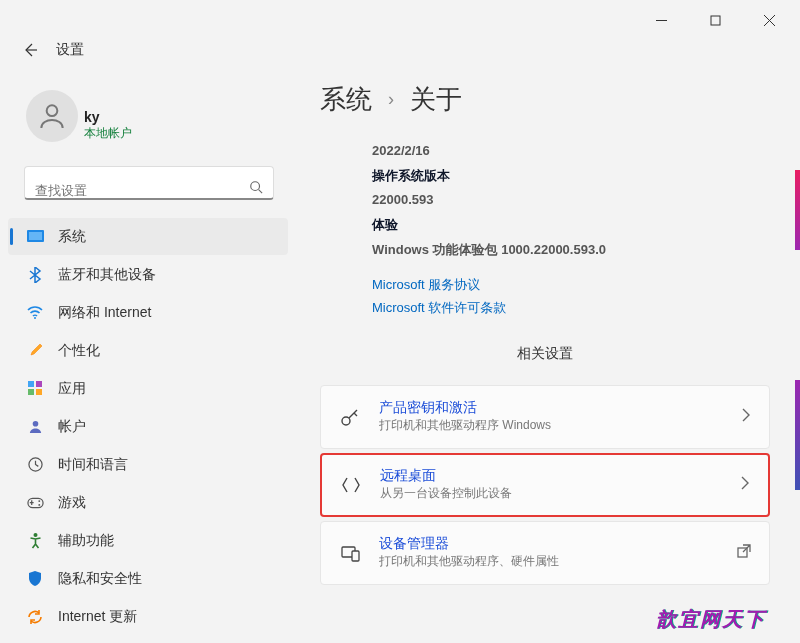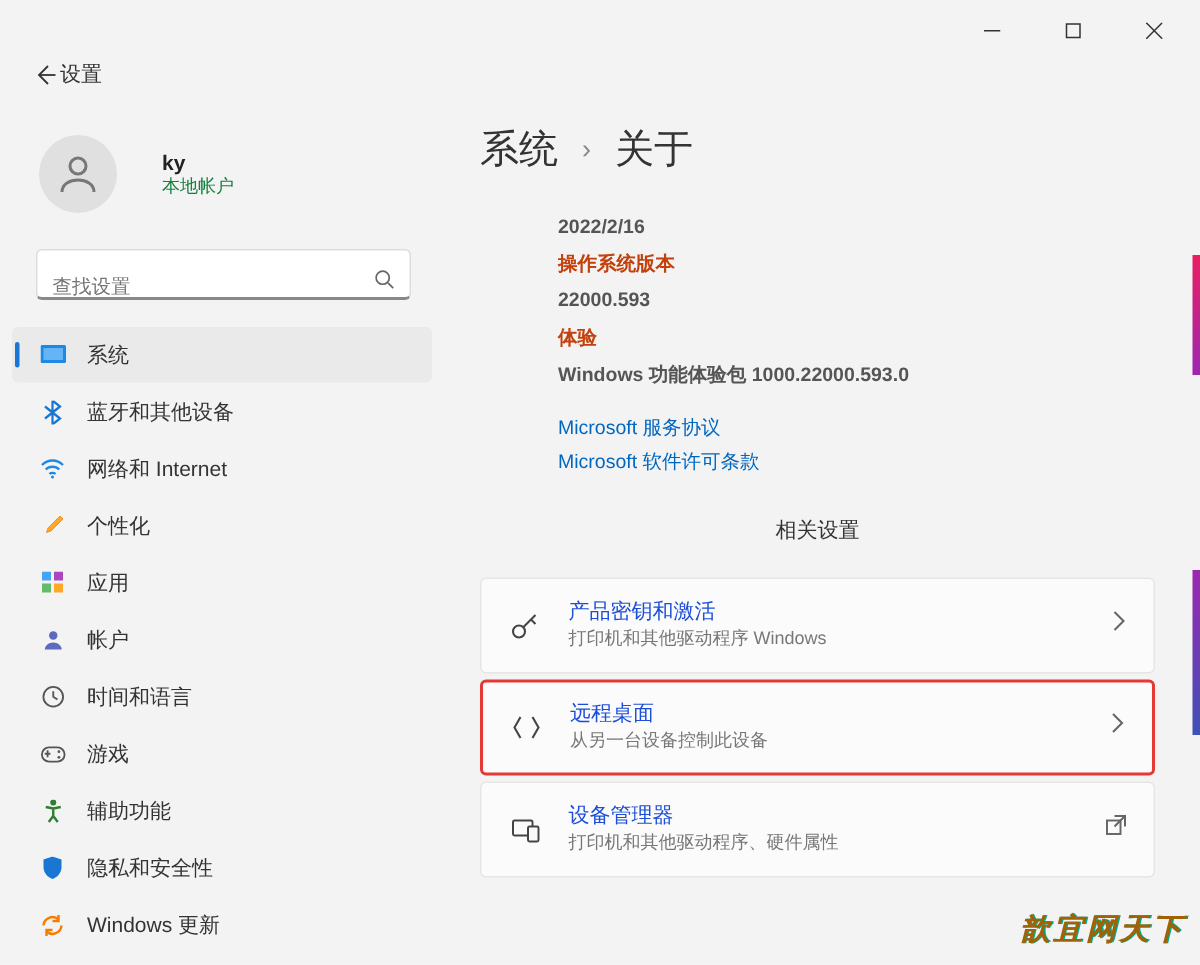--- a/index.html
+++ b/index.html
@@ -1,52 +1,52 @@
 <!DOCTYPE html>
 <html><head>
 <meta charset="utf-8">
 <style>
   * { box-sizing: border-box; margin: 0; padding: 0; }
   body { font-family: "Segoe UI", "Microsoft YaHei", sans-serif; background: #f5f5f5; width: 800px; height: 643px; overflow: hidden; position: relative; }
   .window { width: 800px; height: 643px; background: #f3f3f3; position: relative; }
   .titlebar { height: 40px; display: flex; align-items: center; justify-content: flex-end; padding-right: 8px; gap: 8px; }
   .titlebar .win-ctrl { width: 46px; height: 32px; display: flex; align-items: center; justify-content: center; color: #333; cursor: pointer; }
-  .header-row { display: flex; align-items: center; height: 40px; padding: 0 20px; margin-top: -10px; }
+  .header-row { display: flex; align-items: center; height: 40px; padding: 0 20px; gap: 16px; margin-top: -10px; }
   .back-btn { width: 20px; height: 20px; display: flex; align-items: center; justify-content: center; cursor: pointer; color: #333; }
   .app-title { font-size: 14px; color: #333; }
   .content { display: flex; height: calc(100% - 70px); }
   .sidebar { width: 300px; padding: 8px 12px 8px 8px; display: flex; flex-direction: column; gap: 2px; }
-  .user-block { display: flex; align-items: center; gap: 30px; padding: 12px 14px 18px 18px; }
+  .user-block { display: flex; align-items: flex-end; gap: 6px; padding: 12px 14px 18px 18px; }
   .avatar { width: 52px; height: 52px; border-radius: 50%; background: #e0e0e0; display: flex; align-items: center; justify-content: center; color: #555; }
   .user-info .username { font-size: 14px; font-weight: 600; color: #222; }
   .user-info .account-type { font-size: 12px; color: #15803d; }
   .search-box { margin: 4px 14px 14px 16px; height: 34px; background: #fff; border: 1px solid #ddd; border-bottom: 2px solid #888; border-radius: 4px; display: flex; align-items: flex-end; padding: 0 10px; }
   .search-box input { flex: 1; border: none; outline: none; font-size: 13px; background: transparent; color: #333; }
   .search-box .search-icn { color: #666; }
   .nav { display: flex; flex-direction: column; gap: 1px; margin-top: 2px; }
   .nav-item { display: flex; align-items: center; gap: 14px; height: 37px; padding: 0 14px 0 18px; border-radius: 4px; cursor: pointer; color: #333; font-size: 14px; position: relative; }
   .nav-item.selected { background: #eaeaea; }
   .nav-item.selected::before { content: ""; position: absolute; left: 2px; top: 10px; bottom: 10px; width: 3px; background: #1976d2; border-radius: 2px; }
   .nav-icn { width: 18px; height: 18px; display: flex; align-items: center; justify-content: center; }
   .main { flex: 1; padding: 12px 30px 0 20px; overflow-y: auto; }
   .breadcrumb { display: flex; align-items: center; gap: 16px; font-size: 26px; color: #333; margin-bottom: 22px; }
   .breadcrumb .sep { color: #888; font-size: 18px; }
   .info-block { padding-left: 52px; font-size: 13px; color: #555; line-height: 1.9; margin-bottom: 12px; font-weight: bold; }
-  .info-block .hdr { color: #c2410c; }
+  .info-block .hdr { color: #0f172a; }
   .links { padding-left: 52px; margin-bottom: 26px; }
   .links a { display: block; color: #0067c0; font-size: 13px; text-decoration: none; line-height: 1.7; cursor: pointer; }
   .section-title { font-size: 14px; color: #333; margin-bottom: 22px; font-weight: 400; text-align: center; }
   .card { background: #fbfbfb; border: 1px solid #e6e6e6; border-radius: 4px; height: 64px; display: flex; align-items: center; padding: 0 18px; margin-bottom: 4px; cursor: pointer; gap: 18px; }
   .card.highlighted { border: 2px solid #e53935; }
   .card-icn { width: 22px; height: 22px; color: #444; display: flex; align-items: center; justify-content: center; }
   .card-text { flex: 1; }
   .card-title { font-size: 14px; color: #1d4ed8; }
   .card-sub { font-size: 12px; color: #777; }
   .card-chev { color: #666; }
-  .watermark { position: absolute; bottom: 10px; right: 10px; font-size: 20px; font-weight: 700; font-style: italic; color: #a16207; letter-spacing: 2px; text-shadow: 1px 0 #0a8; margin-left: 32px; }
+  .watermark { position: absolute; bottom: 10px; right: 34px; font-size: 20px; font-weight: 700; font-style: italic; color: #a21caf; letter-spacing: 2px; text-shadow: 1px 0 #0a8; margin-left: 32px; }
   .vbar { position: absolute; right: 0; top: 170px; width: 5px; height: 80px; background: linear-gradient(#e91e63, #9c27b0); }
   .vbar2 { position: absolute; right: 0; top: 380px; width: 5px; height: 110px; background: linear-gradient(#9c27b0, #3f51b5); }
 </style>
 </head>
 <body>
 
 <div class="window">
   <div class="titlebar">
     <div class="win-ctrl">
         <svg width="11" height="11">
@@ -193,21 +193,21 @@
             </span>
           <span>隐私和安全性</span>
         </div>
         <div class="nav-item">
           <span class="nav-icn">
               <svg width="16" height="16" viewBox="0 0 16 16">
                 <path d="M2 8a6 6 0 0 1 10-4M14 8a6 6 0 0 1-10 4" fill="none" stroke="#f57c00" stroke-width="1.6"></path>
                 <path d="M12 1v4h-4M4 15v-4h4" fill="none" stroke="#f57c00" stroke-width="1.6"></path>
               </svg>
             </span>
-          <span>Windows 更新</span>
+          <span>Internet 更新</span>
         </div>
       </div>
     </div>
 
     <div class="main">
       <div class="breadcrumb">
         <span>系统</span>
         <span class="sep">›</span>
         <span>关于</span>
       </div>

